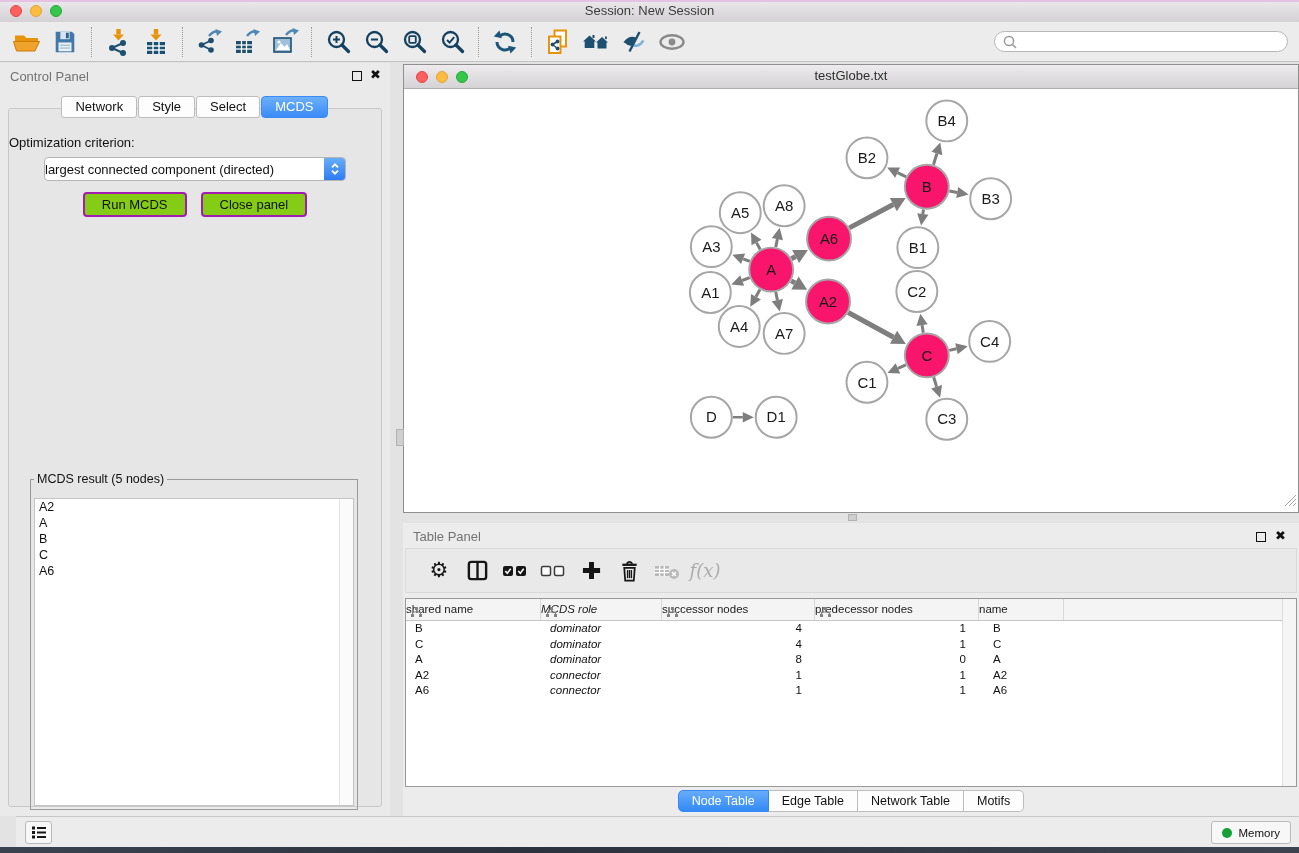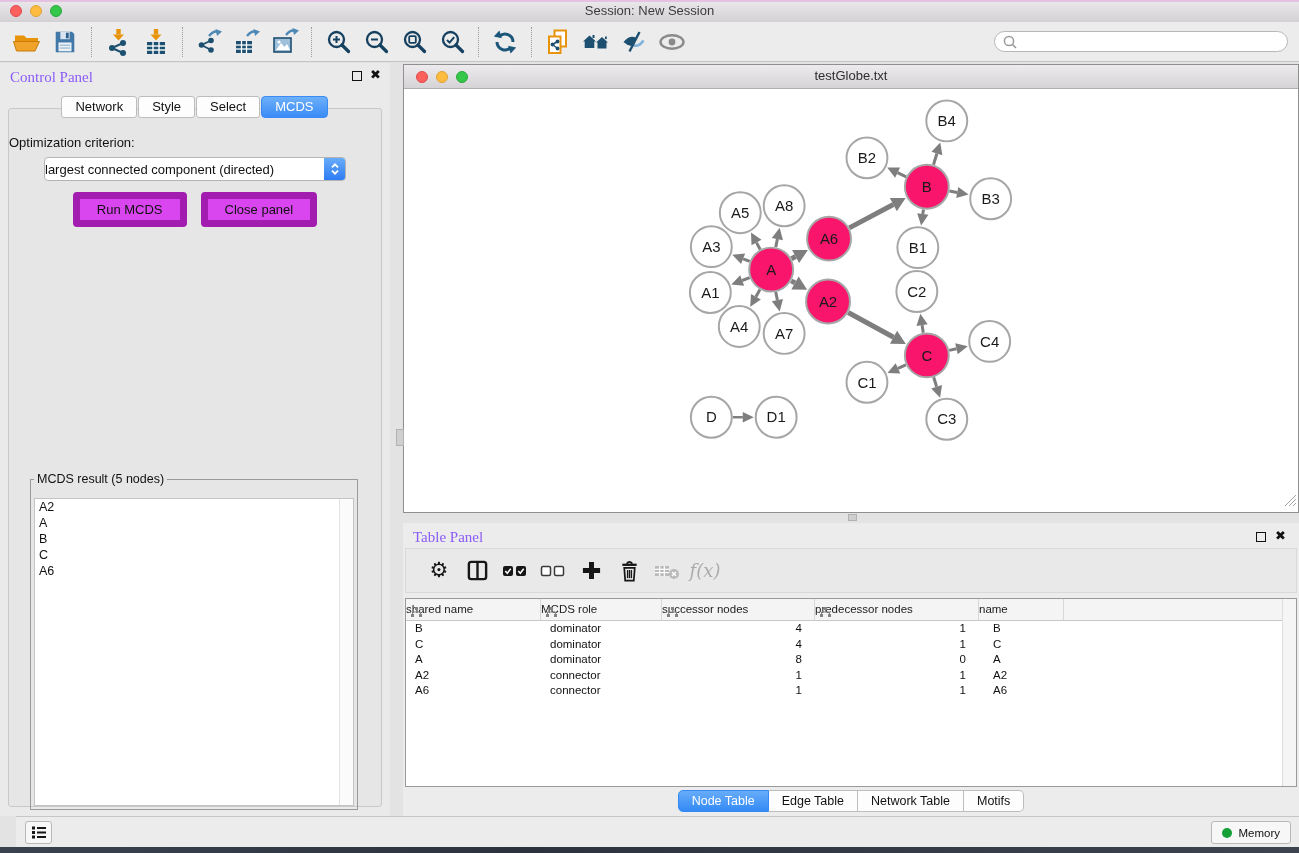--- a/index.html
+++ b/index.html
@@ -17,32 +17,32 @@
 
   
   .toolbar{position:absolute;top:22px;left:0;right:0;height:40px;background:#ececec;border-bottom:1px solid #c3c3c3;display:flex;align-items:center;padding-left:8px;box-sizing:border-box;}
   .tbtn{width:38px;height:34px;display:flex;align-items:center;justify-content:center;flex:0 0 auto;}
   .tsep{width:0;height:30px;border-left:1px dotted #9b9b9b;margin:0 7px;flex:0 0 auto;}
   .searchbox{position:absolute;right:11px;top:9px;width:294px;height:21px;background:#fff;border:1px solid #b7b7b7;border-radius:11px;display:flex;align-items:center;padding-left:7px;box-sizing:border-box;}
   .searchbox input{border:none;outline:none;flex:1;font-size:12px;font-family:"Liberation Sans",sans-serif;background:transparent;margin-left:4px;}
 
   
   .control-panel{position:absolute;left:0;top:63px;width:390px;height:753px;background:#eaeaea;}
-  .panel-head{position:absolute;top:6px;left:10px;font-size:15px;color:#8b5cf6;font-family:Liberation Serif, serif;}
+  .panel-head{position:absolute;top:6px;left:10px;font-size:13px;color:#737373;}
   .float-btn{position:absolute;top:8px;width:10px;height:10px;border:1.6px solid #111;box-sizing:border-box;background:transparent;}
   .close-btn{position:absolute;top:4px;font-size:13px;font-weight:bold;color:#111;font-family:"DejaVu Sans",sans-serif;}
   .cp-tabs{position:absolute;top:33px;left:0;right:0;display:flex;justify-content:center;z-index:3;}
   .cp-tab{background:#fdfdfd;border:1px solid #bdbdbd;font-size:13px;color:#111;padding:3px 13px;margin-right:1px;border-radius:3px;line-height:14px;}
   .cp-tab.active{background:linear-gradient(#6cb0f9,#3a8bf6);border-color:#3a8bf6;color:#fff;border-radius:4px;}
   .cp-content{position:absolute;top:45px;left:8px;right:8px;height:697px;background:#e6e6e6;border:1px solid #c8c8c8;border-radius:3px;}
   .opt-label{position:absolute;top:26px;left:0;right:0;text-align:left;font-size:13px;color:#111;}
   .dropdown{position:absolute;top:48px;left:35px;right:35px;height:24px;background:#fff;border:1px solid #b4b4b4;border-radius:4px;box-sizing:border-box;display:flex;align-items:center;font-size:13px;color:#111;}
   .dd-stepper{position:absolute;right:0;top:0;bottom:0;width:21px;background:linear-gradient(#67acf9,#2e7cf5);border-radius:0 3px 3px 0;display:flex;align-items:center;justify-content:center;}
   .btn-row{position:absolute;top:83px;left:0;right:0;display:flex;justify-content:center;gap:14px;}
-  .pbtn{background:#d946ef;border:7px solid #a21caf;border-radius:4px;font-size:13px;color:#111;padding:3px 17px;line-height:15px;}
+  .pbtn{background:#84cc16;border:2px solid #a21caf;border-radius:4px;font-size:13px;color:#111;padding:3px 17px;line-height:15px;}
   .mcds-fieldset{position:absolute;left:5px;right:7px;top:347px;height:336px;border:1px solid #9a9a9a;margin:16px;padding:0;}
   .mcds-fieldset legend{font-size:12.5px;color:#111;padding:0 3px;margin-left:3px;}
   .result-list{position:absolute;left:3px;right:3px;top:12px;bottom:3px;background:#fff;border:1px solid #c4c4c4;}
   .result-item{height:16px;line-height:16px;font-size:12.5px;color:#111;padding-left:4px;}
   .result-scrollbar{position:absolute;top:0;bottom:0;right:0;width:13px;background:#fbfbfb;border-left:1px solid #e3e3e3;}
 
   
   .net-window{position:absolute;left:403px;top:64px;width:896px;height:449px;background:#fff;border:1px solid #8f8f8f;box-sizing:border-box;}
   .net-titlebar{position:relative;height:23px;background:linear-gradient(#edebed,#d6d3d6);border-bottom:1px solid #aeaeae;}
   .net-titlebar .traffic{top:6px;left:12px;}
@@ -56,21 +56,21 @@
   .tp-toolbar{position:absolute;top:25px;left:2px;right:2px;height:45px;background:#e9e9e9;border:1px solid #d9d9d9;box-sizing:border-box;display:flex;align-items:center;padding-left:14px;}
   .tp-btn{width:38px;height:38px;display:flex;align-items:center;justify-content:center;flex:0 0 auto;}
   .gear-glyph{font-family:"DejaVu Sans",sans-serif;font-size:21px;color:#161616;line-height:1;}
   .fx{font-family:"DejaVu Serif",serif;font-style:italic;font-size:18px;color:#ababab;}
   .tp-table{position:absolute;top:75px;left:2px;right:2px;height:189px;background:#fff;border:1px solid #9a9a9a;box-sizing:border-box;overflow:hidden;}
   .thead{display:flex;height:21px;background:#f4f4f4;border-bottom:1px solid #c6c6c6;}
   .th{position:relative;box-sizing:border-box;border-right:1px solid #d8d8d8;font-size:11.5px;color:#222;text-align:left;line-height:21px;}
   .th-icon{position:absolute;left:5px;top:5px;}
   .tr{display:flex;height:15.5px;line-height:15.5px;}
   .td{box-sizing:border-box;font-size:11.5px;color:#111;overflow:hidden;white-space:nowrap;}
-  .col0{width:135px;}.col1{width:121px;}.col2{width:153px;}.col3{width:164px;}.col4{width:85px;}
+  .col0{width:135px;}.col1{width:121px;font-style:italic;}.col2{width:153px;}.col3{width:164px;}.col4{width:85px;}
   .td.col0{padding-left:9px;}.td.col1{padding-left:9px;}
   .td.col2{text-align:right;padding-right:13px;}.td.col3{text-align:right;padding-right:13px;}
   .td.col4{padding-left:14px;}
   .table-scrollbar{position:absolute;top:0;bottom:0;right:0;width:13px;background:#f5f5f5;border-left:1px solid #ddd;}
   .tp-tabs{position:absolute;top:267px;left:0;right:0;display:flex;justify-content:center;}
   .tp-tab{background:#fdfdfd;border:1px solid #bdbdbd;border-left-width:0;font-size:12.5px;color:#111;padding:3px 13px;line-height:14px;}
   .tp-tab.first{border-left-width:1px;border-radius:5px 0 0 5px;}
   .tp-tab.last{border-radius:0 5px 5px 0;}
   .tp-tab.active{background:linear-gradient(#67acf9,#338af5);border-color:#338af5;color:#fff;}
 

